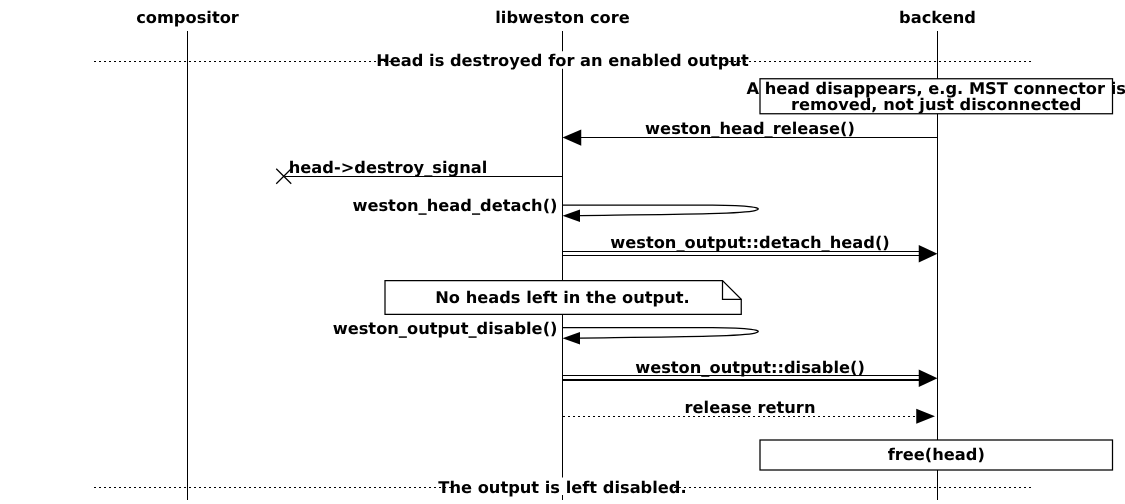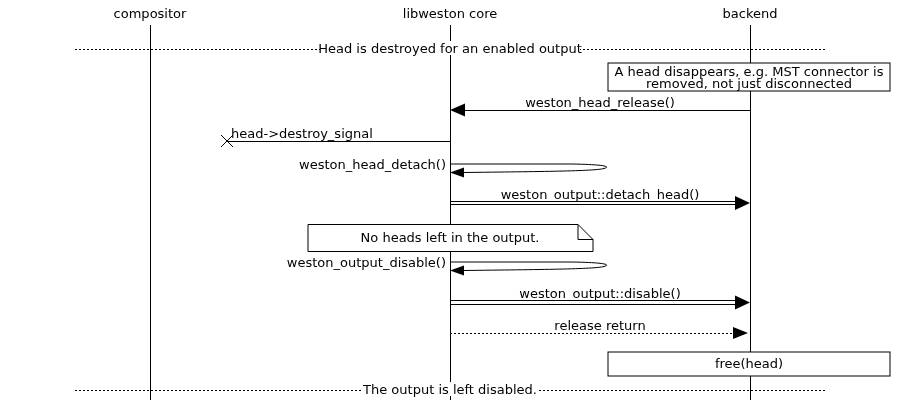--- a/index.html
+++ b/index.html
@@ -6,20 +6,21 @@
     margin: 0;
     padding: 0;
     background: #ffffff;
   }
   .canvas {
     position: relative;
     width: 900px;
     height: 403px;
     background: #ffffff;
     overflow: hidden;
+    font-weight: bold;
   }
   svg text {
     font-family: "DejaVu Sans", "Liberation Sans", sans-serif;
     font-size: 13px;
     fill: #000000;
   }
   .hairline { stroke: #000000; stroke-width: 1; shape-rendering: crispEdges; }
   .thin     { stroke: #000000; stroke-width: 1; fill: none; }
   .filled   { fill: #000000; stroke: none; }
   .whitebox { fill: #ffffff; stroke: #000000; stroke-width: 1; }

